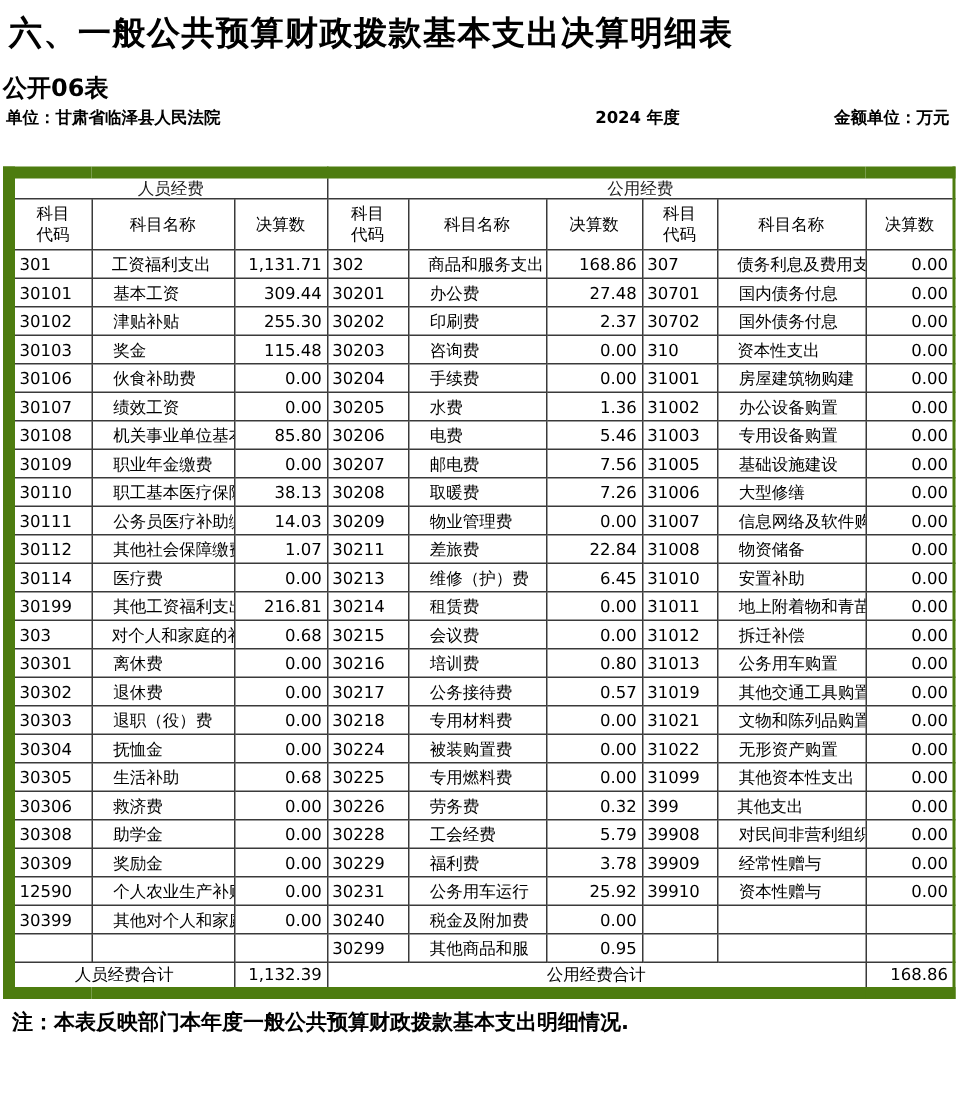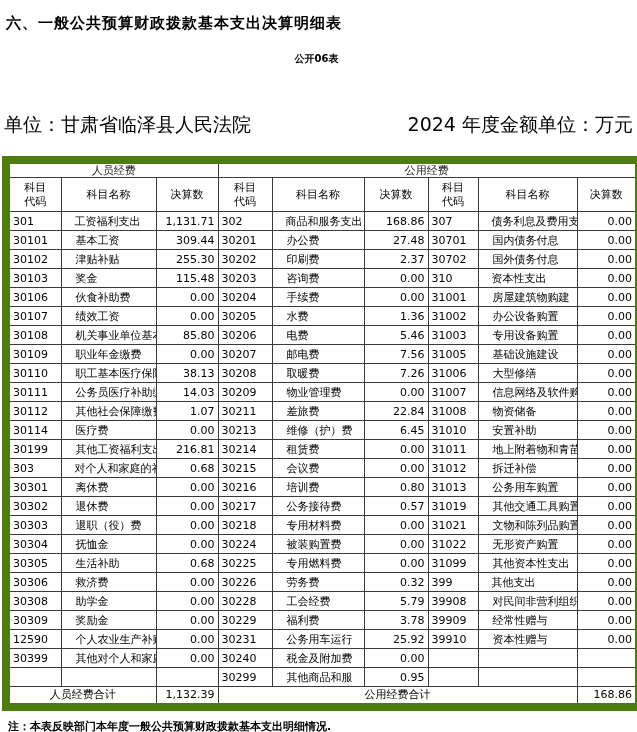--- a/index.html
+++ b/index.html
@@ -4,34 +4,34 @@
 <style>
   html,body{margin:0;padding:0;background:#ffffff;}
   body{
     width:637px;height:732px;overflow:hidden;
     font-family:"DejaVu Sans","Liberation Sans",sans-serif;
     color:#000;
     -webkit-font-smoothing:antialiased;
   }
   .page{padding:6px 2px 0 2px;box-sizing:border-box;}
   .title{
-    font-size:15px;font-weight:bold;letter-spacing:1px;
+    font-size:22px;font-weight:bold;letter-spacing:1px;
     padding:4px 0 0 4px;line-height:26px;
   }
   .table-no{
-    text-align:center;font-size:10px;font-weight:bold;
+    text-align:left;font-size:16px;font-weight:bold;
     padding:16px 4px 2px 0;line-height:14px;
   }
   .meta{
     display:flex;align-items:flex-end;
-    font-size:19px;font-weight:normal;
+    font-size:11px;font-weight:bold;
     padding:2px 2px 3px 2px;line-height:18px;
   }
   .meta .m-unit{flex:0 0 255px;text-align:left;}
-  .meta .m-year{flex:1 1 auto;text-align:right;padding-left:35px;margin-top:45px;}
+  .meta .m-year{flex:1 1 auto;text-align:center;padding-left:35px;}
   .meta .m-amt{flex:0 0 auto;text-align:right;}
 
   table.budget{
     width:633px;table-layout:fixed;border-collapse:collapse;
     border:8px solid #4d7c0f;
     font-size:11px;
     margin-top:20px;
   }
   table.budget td,table.budget th{
     border:1px solid #3a3a3a;
@@ -43,21 +43,21 @@
   tr.head-row td{height:34px;text-align:center;white-space:normal;}
   .code-wrap{display:inline-block;width:2em;word-break:break-all;line-height:14px;}
   td.code{text-align:left;padding-left:9px;}
   td.name{text-align:left;}
   td.name.top{padding-left:13px;}
   td.name.child{padding-left:14px;}
   td.val{text-align:right;padding-right:5px;}
   tr.total-row td{height:20px;border-bottom:2px solid #000;}
   tr.total-row .t-label{text-align:center;}
   .footnote{
-    font-size:11px;font-weight:bold;
+    font-size:14px;font-weight:bold;
     padding:9px 0 0 6px;line-height:14px;
   }
 </style>
 </head>
 <body>
 
 <div class="page">
 
   <div class="title">六、一般公共预算财政拨款基本支出决算明细表</div>
 

